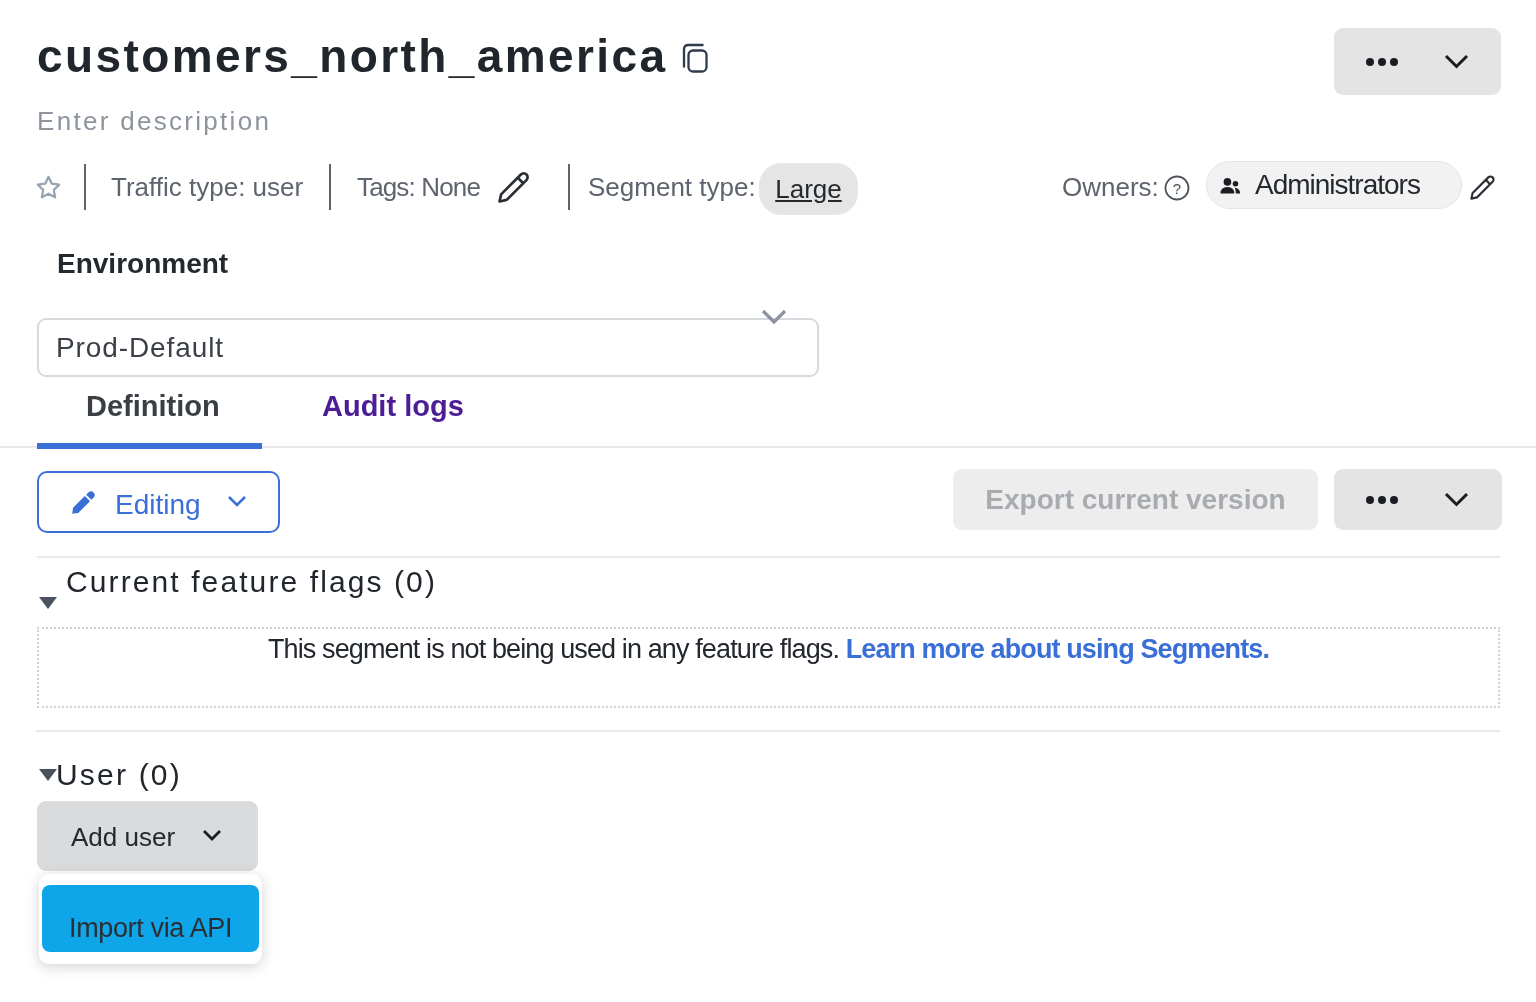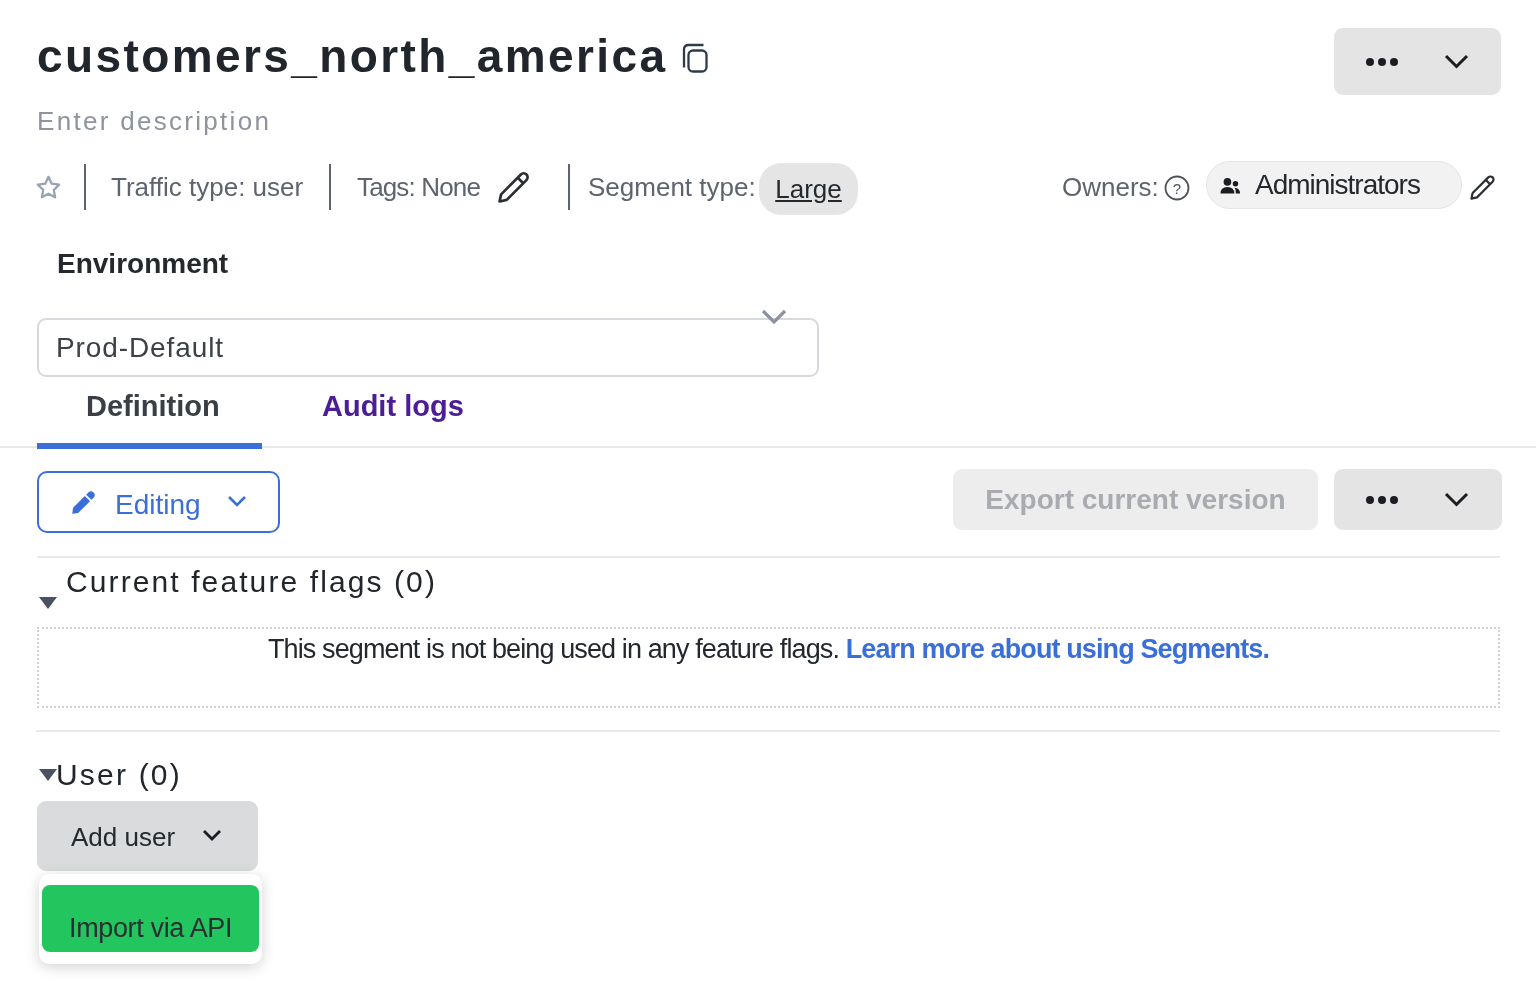--- a/index.html
+++ b/index.html
@@ -60,21 +60,21 @@
   .dashbox b { color:#3b6fd8; font-weight:700; }
   .btn-adduser {
     left:37px; top:801px; width:221px; height:70px; background:#dadbdc;
     border-radius:9px; font-size:26px; color:#24292e;
   }
   .dropdown {
     left:39px; top:874px; width:223px; height:90px; background:#fff;
     border-radius:10px; box-shadow:0 3px 14px rgba(0,0,0,0.18);
   }
   .dropitem {
-    left:3px; top:11px; width:217px; height:67px; background:#22c55e;
+    left:3px; top:11px; width:217px; height:67px; background:#0ea5e9;
     border-radius:8px; display:flex; align-items:center; padding-left:27px; padding-top:20px;
     font-size:27px; color:#2b2f33; letter-spacing:-0.35px;
   }
   .search {
     left:1063px; top:802px; width:439px; height:62px; background:#f6f7f8;
     border:1px solid #ececee; border-radius:7px; display:flex; align-items:center;
     padding-left:16px; font-size:28px; color:#838b95;
   }
 </style>
 </head>

